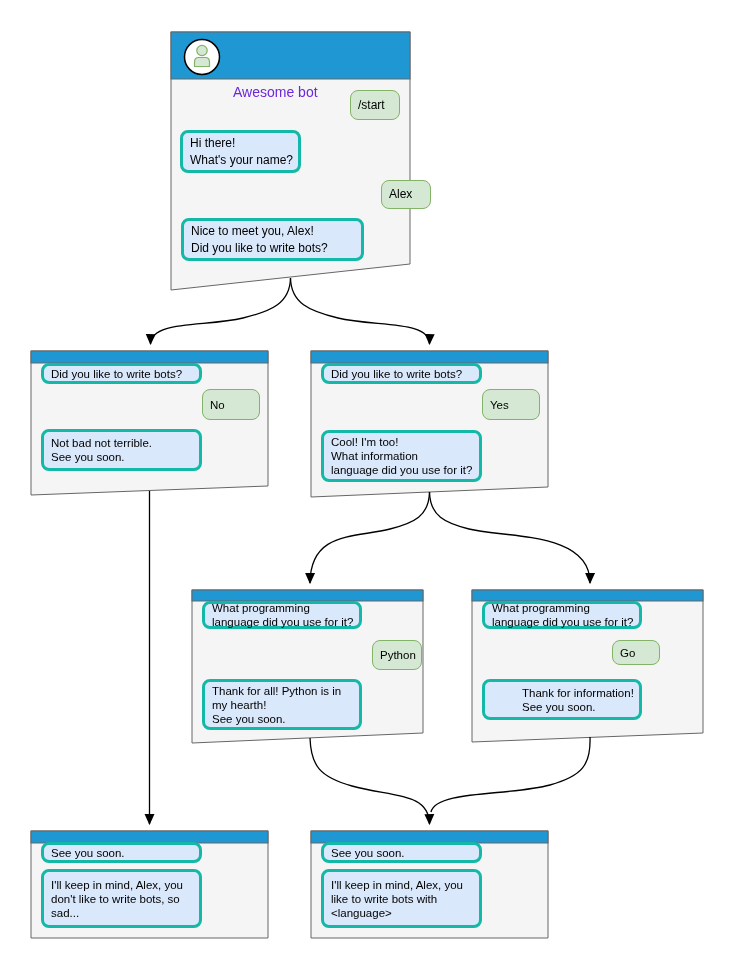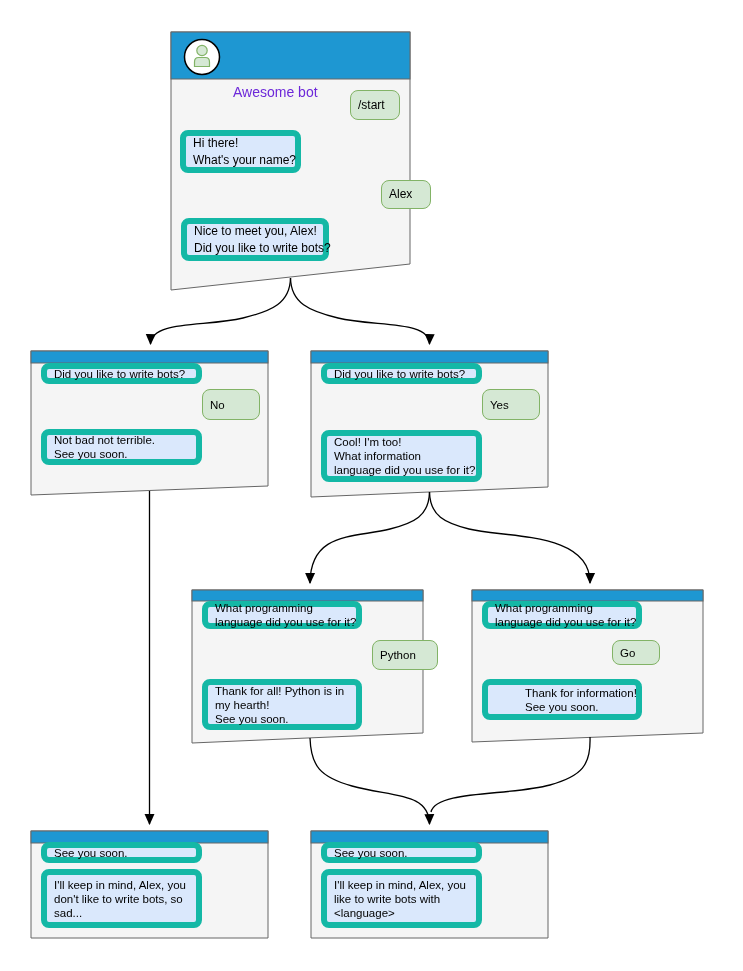--- a/index.html
+++ b/index.html
@@ -5,21 +5,21 @@
   html,body{margin:0;padding:0;background:#ffffff;}
   .stage{
     position:relative;width:743px;height:971px;background:#ffffff;
     font-family:"Liberation Sans",sans-serif;overflow:hidden;
   }
   .layer{position:absolute;left:0;top:0;}
   .bubble{
     position:absolute;box-sizing:border-box;display:flex;align-items:center;
     white-space:pre;border-radius:8px;color:#000;padding:0 7px;font-size:12px;
   }
-  .bot{background:#dae8fc;border:6px solid #14b8a6;}
+  .bot{background:#dae8fc;border:3px solid #14b8a6;}
   .user{background:#d5e8d4;border:1px solid #82b366;}
   .root-b{line-height:17px;}
   .child-b{line-height:14px;font-size:11.5px;}
   .win-title{
     position:absolute;left:233px;top:49px;color:#6d28d9;
     font-weight:normal;font-size:14px;line-height:14px;margin-top:36px;
   }
 </style>
 </head>
 <body>
@@ -64,37 +64,37 @@
     <path d="M429.5,492 C430,516 445,523 469,529 C504,538 590.5,531 590,583" fill="none" stroke="#000000" stroke-width="1.3" marker-end="url(#arrowhead)"></path>
     <path d="M310,738 C311,766 320,777 352,786 C392,797 429,792 429.5,824" fill="none" stroke="#000000" stroke-width="1.3" marker-end="url(#arrowhead)"></path>
     <path d="M590,737 C591,765 582,776 550,785 C510,796 436,790 431,812" fill="none" stroke="#000000" stroke-width="1.3"></path>
   </svg>
 
   <div class="win-title">Awesome bot</div>
   <div class="bubble user root-b" style="left:350px;top:90px;width:50px;height:30px;">/start</div>
   <div class="bubble bot root-b" style="left:180px;top:130px;width:121px;height:43px;">Hi there!
 What's your name?</div>
   <div class="bubble user root-b" style="left:350px;top:180px;width:50px;height:29px;margin-left:31px;">Alex</div>
-  <div class="bubble bot root-b" style="left:181px;top:218px;width:148px;height:43px;">Nice to meet you, Alex!
+  <div class="bubble bot root-b" style="left:181px;top:218px;width:183px;height:43px;">Nice to meet you, Alex!
 Did you like to write bots?</div>
 
   <div class="bubble bot child-b" style="left:41px;top:363px;width:161px;height:21px;">Did you like to write bots?</div>
   <div class="bubble user child-b" style="left:202px;top:389px;width:58px;height:31px;">No</div>
-  <div class="bubble bot child-b" style="left:41px;top:429px;width:161px;height:36px;">Not bad not terrible.
+  <div class="bubble bot child-b" style="left:41px;top:429px;width:161px;height:42px;">Not bad not terrible.
 See you soon.</div>
 
   <div class="bubble bot child-b" style="left:321px;top:363px;width:161px;height:21px;">Did you like to write bots?</div>
   <div class="bubble user child-b" style="left:482px;top:389px;width:58px;height:31px;">Yes</div>
   <div class="bubble bot child-b" style="left:321px;top:430px;width:161px;height:52px;">Cool! I'm too!
 What information
 language did you use for it?</div>
 
   <div class="bubble bot child-b" style="left:202px;top:601px;width:160px;height:28px;">What programming
 language did you use for it?</div>
-  <div class="bubble user child-b" style="left:372px;top:640px;width:66px;height:30px;">Python</div>
+  <div class="bubble user child-b" style="left:372px;top:640px;width:50px;height:30px;">Python</div>
   <div class="bubble bot child-b" style="left:202px;top:679px;width:160px;height:51px;">Thank for all! Python is in
 my hearth!
 See you soon.</div>
 
   <div class="bubble bot child-b" style="left:482px;top:601px;width:160px;height:28px;">What programming
 language did you use for it?</div>
   <div class="bubble user child-b" style="left:612px;top:640px;width:48px;height:25px;">Go</div>
   <div class="bubble bot child-b" style="left:482px;top:679px;width:160px;height:41px;padding-left:37px;">Thank for information!
 See you soon.</div>
 

